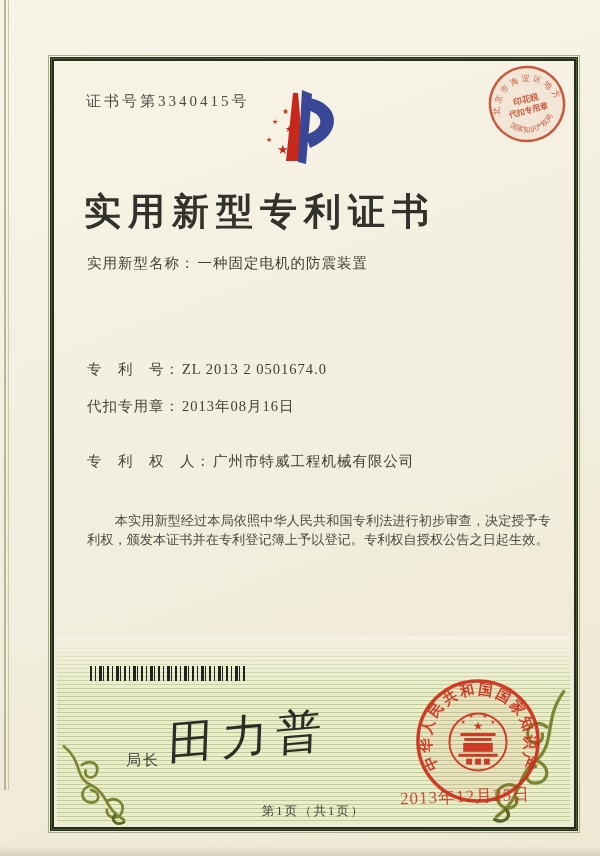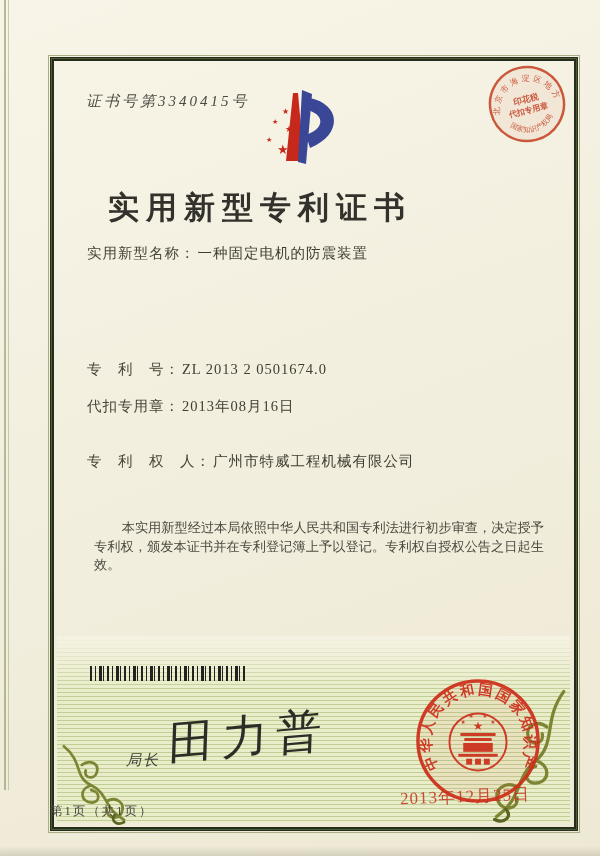--- a/index.html
+++ b/index.html
@@ -16,53 +16,53 @@
   .frame{position:absolute;left:48px;top:55px;width:530px;height:776px;border:1px solid #a8ad83;}
   .frame-b{position:absolute;inset:1px;border:4px solid #242e1b;}
   .frame-c{position:absolute;inset:2px;border:1px solid #4e5c33;}
 
   
   .band{position:absolute;left:57px;top:636px;width:513px;height:187px;
         background:repeating-linear-gradient(180deg,rgba(125,155,65,.38) 0 1px,rgba(0,0,0,0) 1px 4px),#e9edc9;}
   .band::before{content:'';position:absolute;inset:0;
         background:linear-gradient(180deg,#f5f2e3 0,rgba(245,242,227,0) 55px);}
 
-  .cert-no{position:absolute;left:86px;top:92px;font-size:15px;letter-spacing:3px;color:#4b4a42;font-style:italic;}
-  .title{position:absolute;left:0;top:187px;width:520px;text-align:center;font-size:31px;
+  .cert-no{position:absolute;left:86px;top:92px;font-size:15px;letter-spacing:3px;color:#4b4a42;}
+  .title{position:absolute;left:0;top:187px;width:520px;text-align:center;font-size:37px;
          font-weight:bold;letter-spacing:7px;color:#32312b;}
 
   .field{position:absolute;left:87px;width:475px;font-size:14.5px;color:#45443b;
          letter-spacing:1px;white-space:nowrap;}
   .f-label{color:#474538;}
   .f-value{color:#3f3e33;margin-left:2px;}
 
   .paras{position:absolute;left:87px;top:512px;width:464px;font-size:13.2px;
          line-height:18.5px;color:#4b4a40;text-align:justify;}
-  .paras p{margin:7px;text-indent:2.1em;}
+  .paras p{margin:0;text-indent:2.1em;}
 
   .barcode{position:absolute;left:90px;top:666px;width:157px;height:15px;
          background:repeating-linear-gradient(90deg,#23221e 0 2px,rgba(0,0,0,0) 2px 5px,
            #23221e 5px 6px,rgba(0,0,0,0) 6px 9px,#23221e 9px 12px,rgba(0,0,0,0) 12px 13px,
            #23221e 13px 14px,rgba(0,0,0,0) 14px 17px);}
 
-  .sig-label{position:absolute;left:126px;top:751px;font-size:15px;color:#40403a;letter-spacing:2px;font-style:italic;}
+  .sig-label{position:absolute;left:126px;top:751px;font-size:15px;color:#40403a;letter-spacing:2px;}
   .sig-name{position:absolute;left:168px;top:706px;font-size:46px;color:#2d2d27;
          letter-spacing:8px;transform:rotate(-5deg) skewX(-7deg);}
 
   .tax-stamp{position:absolute;left:487px;top:64px;width:80px;height:80px;
          transform:rotate(-14deg);opacity:.92;}
   .gov-seal{position:absolute;left:414px;top:677px;width:128px;height:128px;opacity:.93;}
   .seal-date{position:absolute;left:400px;top:785px;font-size:17px;color:#c5311c;
          letter-spacing:1px;transform:rotate(-2deg);opacity:.85;}
 
   .flourish{position:absolute;}
   .fl-right{left:477px;top:686px;width:95px;height:140px;}
   .fl-left{left:57px;top:740px;width:84px;height:86px;transform:scaleX(-1);}
 
-  .footer{position:absolute;left:50px;top:803px;width:527px;text-align:left;
+  .footer{position:absolute;left:50px;top:803px;width:527px;text-align:center;
          font-size:12.5px;color:#45443c;letter-spacing:2px;}
   .logo{position:absolute;left:252px;top:88px;width:100px;height:100px;}
 </style>
 </head>
 <body>
 
 <div class="photo">
 
   <div class="edge-line edge1"></div>
   <div class="edge-line edge2"></div>
@@ -92,21 +92,21 @@
     <path id="arcT" d="M 11,46 A 29,29 0 1 1 69,46" fill="none"></path>
     <path id="arcB" d="M 17,56 A 28,28 0 0 0 63,56" fill="none"></path>
     <text font-size="8" fill="#c64c30"><textPath href="#arcT" startOffset="2" textLength="118">北京市海淀区地方税务局</textPath></text>
     <text x="40" y="38" text-anchor="middle" font-size="8.5" fill="#c64c30" font-weight="bold">印花税</text>
     <text x="40" y="49" text-anchor="middle" font-size="8" fill="#c64c30" font-weight="bold">代扣专用章</text>
     <text font-size="7" fill="#c64c30"><textPath href="#arcB" startOffset="2" textLength="50">国家知识产权局</textPath></text>
   </svg>
 
   <div class="title">实用新型专利证书</div>
 
-  <div class="field" style="top:244px">
+  <div class="field" style="top:254px">
     <span class="f-label">实用新型名称：</span><span class="f-value">一种固定电机的防震装置</span>
   </div>
   <div class="field" style="top:360px">
     <span class="f-label">专　利　号：</span><span class="f-value">ZL 2013 2 0501674.0</span>
   </div>
   <div class="field" style="top:397px">
     <span class="f-label">代扣专用章：</span><span class="f-value">2013年08月16日</span>
   </div>
   <div class="field" style="top:452px">
     <span class="f-label">专　利　权　人：</span><span class="f-value">广州市特威工程机械有限公司</span>

